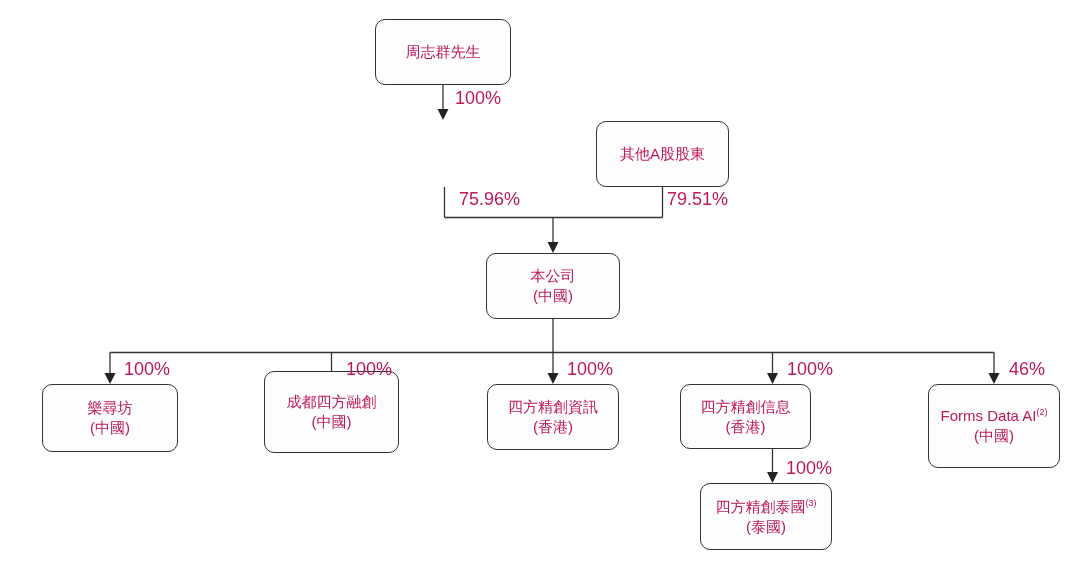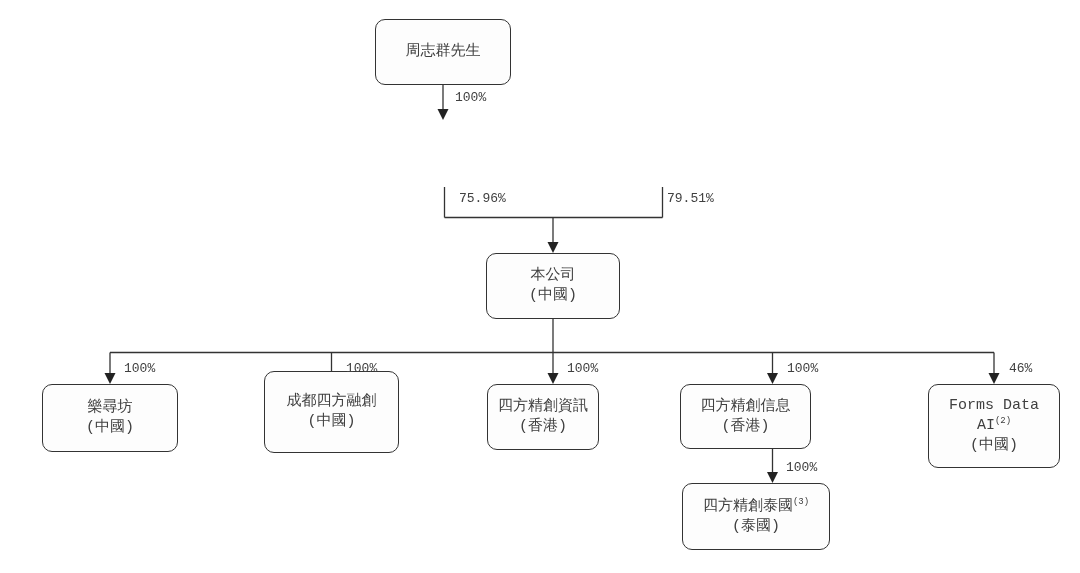--- a/index.html
+++ b/index.html
@@ -1,22 +1,22 @@
 <!DOCTYPE html>
 <html><head>
 <meta charset="utf-8">
 <style>
   html, body { margin: 0; padding: 0; background: #ffffff; }
   #canvas {
     position: relative;
     width: 1080px;
     height: 573px;
     background: #ffffff;
-    font-family: Liberation Mono, monospace;
-    color: #404040;
+    font-family: Liberation Sans, sans-serif;
+    color: #be185d;
     overflow: hidden;
   }
   #connectors {
     position: absolute;
     left: 0; top: 0;
     width: 1080px; height: 573px;
   }
   .node {
     position: absolute;
     box-sizing: border-box;
@@ -31,21 +31,21 @@
     font-size: 15px;
     line-height: 20px;
   }
   .node sup {
     font-size: 9px;
     line-height: 0;
     vertical-align: super;
   }
   .pct {
     position: absolute;
-    font-size: 13px;
+    font-size: 18px;
     line-height: 16px;
     white-space: nowrap;
   }
 </style>
 </head>
 <body>
 
 <div id="canvas">
 
   <svg id="connectors" viewBox="0 0 1080 573" xmlns="http://www.w3.org/2000/svg" aria-hidden="true">
@@ -80,52 +80,56 @@
       <path d="M767,472 L778,472 L772.5,483 Z"></path>
     </g>
   </svg>
 
   <div class="node" style="left:375px;top:19px;width:136px;height:66px">
     <div><span>周志群先生</span><sup></sup></div>
     <div></div>
   </div>
 
 
+  <div class="node" style="left:596px;top:121px;width:133px;height:66px">
+    <div><span>其他A股股東</span><sup></sup></div>
+    <div></div>
+  </div>
 
   <div class="node" style="left:486px;top:253px;width:134px;height:66px">
     <div><span>本公司</span><sup></sup></div>
     <div>(中國)</div>
   </div>
 
   <div class="node" style="left:42px;top:384px;width:136px;height:68px">
     <div><span>樂尋坊</span><sup></sup></div>
     <div>(中國)</div>
   </div>
 
   <div class="node" style="left:264px;top:371px;width:135px;height:82px">
     <div><span>成都四方融創</span><sup></sup></div>
     <div>(中國)</div>
   </div>
 
-  <div class="node" style="left:487px;top:384px;width:112px;height:66px">
+  <div class="node" style="left:487px;top:384px;width:132px;height:66px">
     <div><span>四方精創資訊</span><sup></sup></div>
     <div>(香港)</div>
   </div>
 
   <div class="node" style="left:680px;top:384px;width:131px;height:65px">
     <div><span>四方精創信息</span><sup></sup></div>
     <div>(香港)</div>
   </div>
 
   <div class="node" style="left:928px;top:384px;width:132px;height:84px">
     <div><span>Forms Data AI</span><sup>(2)</sup></div>
     <div>(中國)</div>
   </div>
 
-  <div class="node" style="left:682px;top:483px;width:148px;height:67px">
+  <div class="node" style="left:700px;top:483px;width:132px;height:67px">
     <div><span>四方精創泰國</span><sup>(3)</sup></div>
     <div>(泰國)</div>
   </div>
 
   <div class="pct" style="left:455px;top:90px">100%</div>
   <div class="pct" style="left:459px;top:191px">75.96%</div>
   <div class="pct" style="left:667px;top:191px">79.51%</div>
   <div class="pct" style="left:124px;top:361px">100%</div>
   <div class="pct" style="left:346px;top:361px">100%</div>
   <div class="pct" style="left:567px;top:361px">100%</div>

